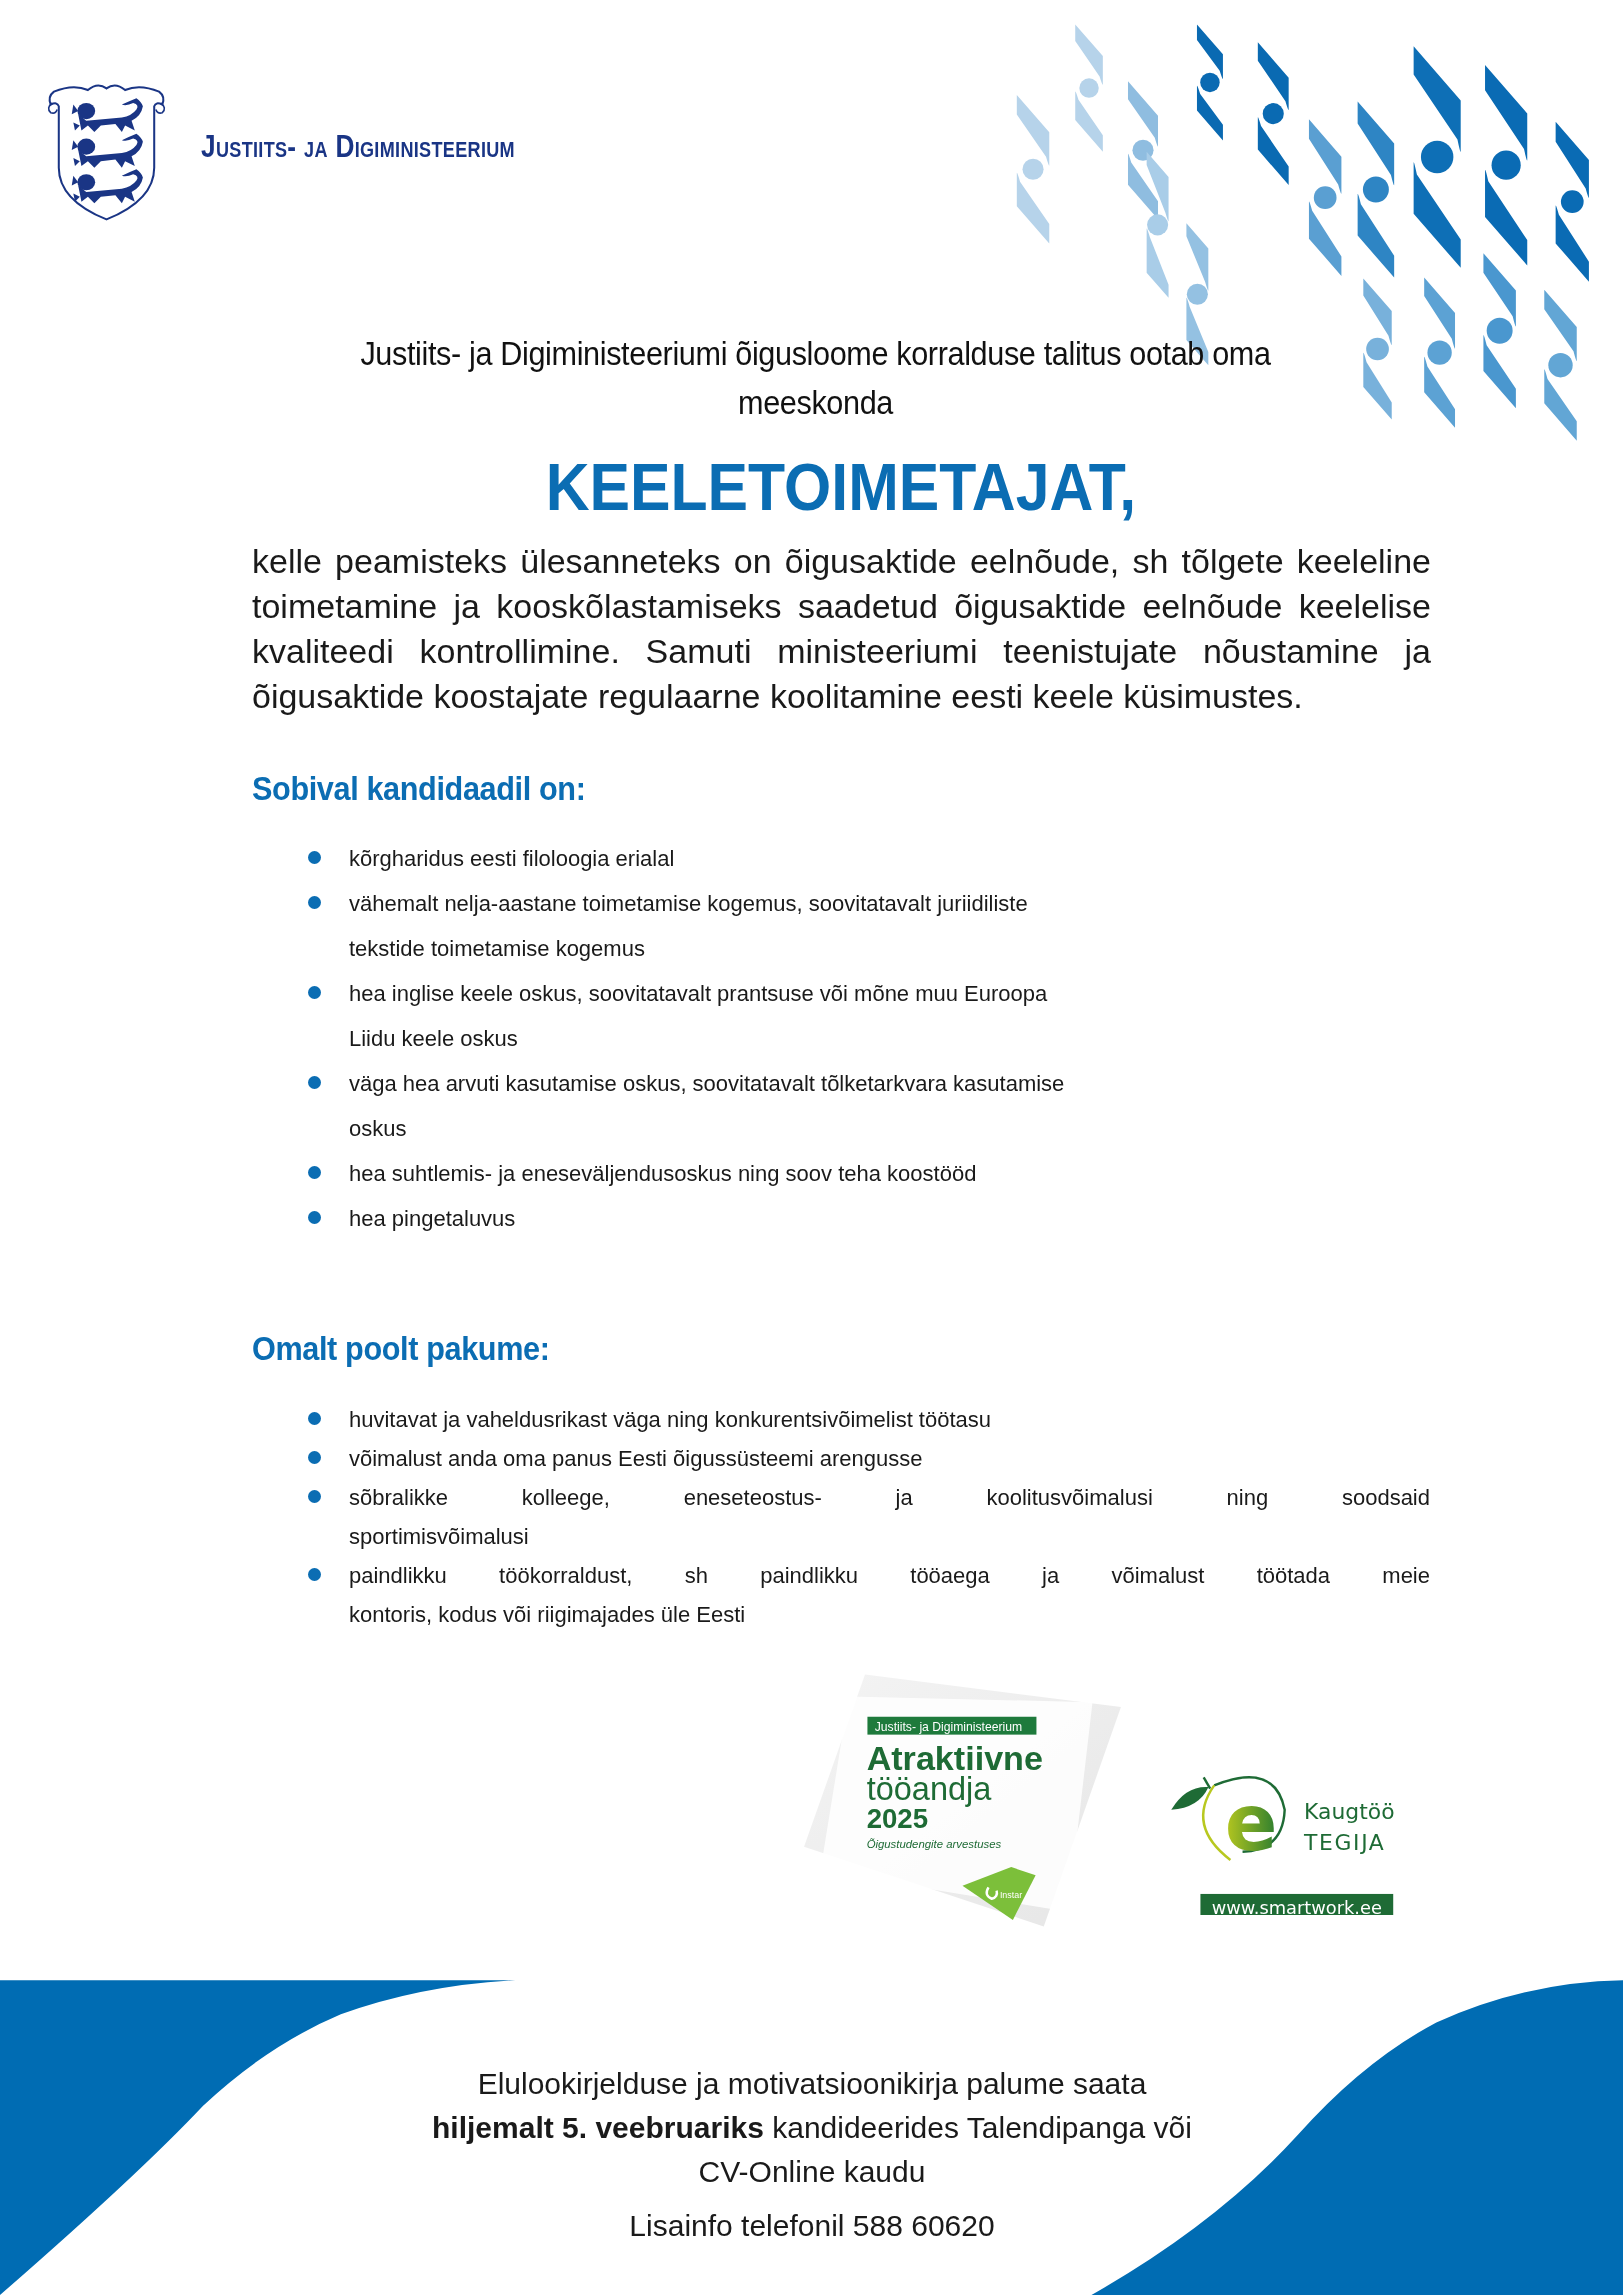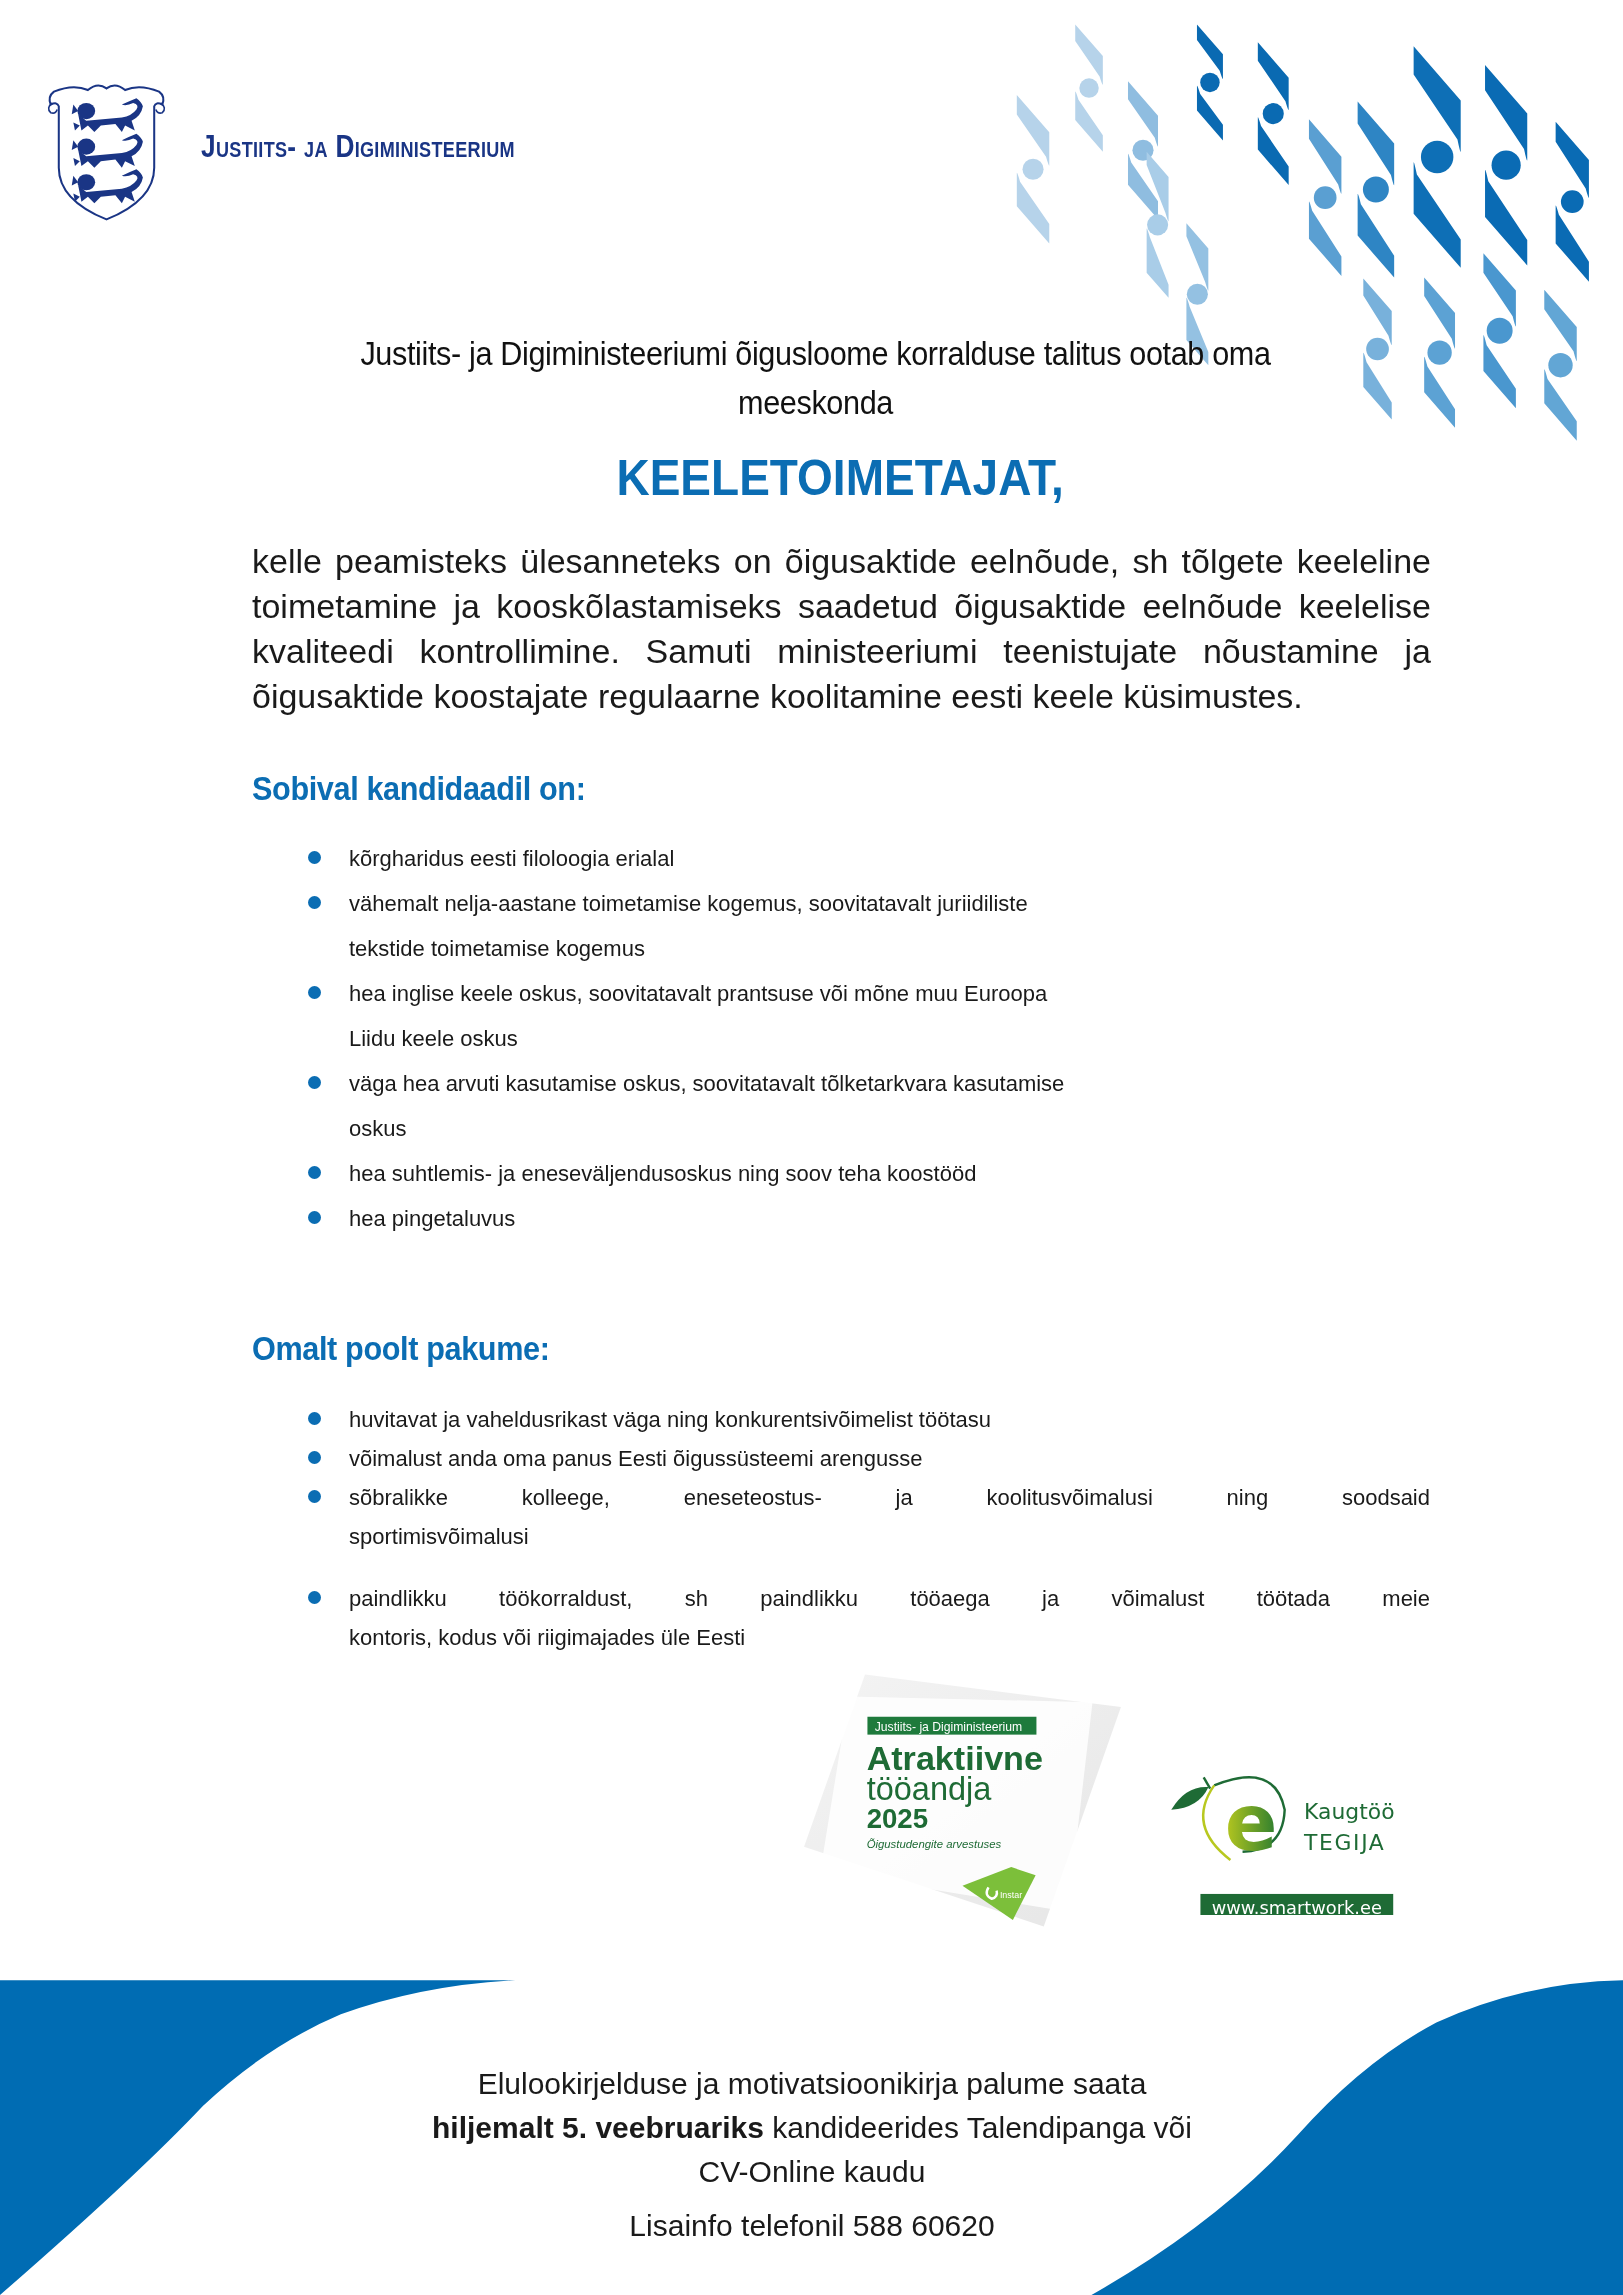--- a/index.html
+++ b/index.html
@@ -13,21 +13,21 @@
                font-size: 32px; color: #1a3585; font-weight: bold; letter-spacing: 0.4px;
                font-variant: small-caps; transform: scaleX(0.82); transform-origin: left top;
                white-space: nowrap; }
 
   #pattern { left: 0; top: 0; width: 1623px; height: 487px; pointer-events: none; }
 
   
   .intro { left: 227px; top: 329px; width: 1177px; text-align: center; font-size: 34px;
            line-height: 49px; font-weight: 300; color: #111; letter-spacing: -0.4px; }
   .intro span { display: block; transform: scaleX(0.9); }
-  .title { left: 325px; top: 449px; width: 1031px; text-align: center; font-size: 50px;
+  .title { left: 325px; top: 449px; width: 1031px; text-align: center; font-size: 66px;
            font-weight: bold; color: #0b6db3; letter-spacing: 0; }
   .title span { display: inline-block; transform: scaleX(0.92); }
 
   .para { left: 252px; top: 539px; width: 1179px; font-size: 34px; line-height: 45px;
           color: #1a1a1a; text-align: justify; font-weight: 300; }
   .para span.line { display: block; text-align: justify; text-align-last: justify; height: 45px; white-space: nowrap; }
   .para span.line.last { text-align-last: left; }
 
   .section-heading { left: 252px; font-size: 34px; color: #0b6db3; font-weight: 700; letter-spacing: -0.4px; }
   .section-heading span { display:inline-block; transform: scaleX(0.9); transform-origin: left center; }
@@ -215,21 +215,21 @@
       <span class="dot"></span>
       <span class="txt">võimalust anda oma panus Eesti õigussüsteemi arengusse</span>
     </li>
     <li>
       <span class="dot"></span>
       <span class="txt" style="text-align: justify; text-align-last: justify;">sõbralikke kolleege, eneseteostus- ja koolitusvõimalusi ning soodsaid</span>
       <span class="txt">sportimisvõimalusi</span>
     </li>
     <li>
       <span class="dot"></span>
-      <span class="txt" style="text-align: justify; text-align-last: justify; margin-top: 23px;">paindlikku töökorraldust, sh paindlikku tööaega ja võimalust töötada meie</span>
+      <span class="txt" style="text-align: justify; text-align-last: justify;">paindlikku töökorraldust, sh paindlikku tööaega ja võimalust töötada meie</span>
       <span class="txt">kontoris, kodus või riigimajades üle Eesti</span>
     </li>
   </ul>
 
 <svg id="badge1" class="abs" viewBox="0 0 400 320">
   <defs>
     <linearGradient id="paper" x1="0" y1="0" x2="1" y2="1">
       <stop offset="0" stop-color="#f4f4f4"></stop>
       <stop offset="1" stop-color="#e6e6e6"></stop>
     </linearGradient>

